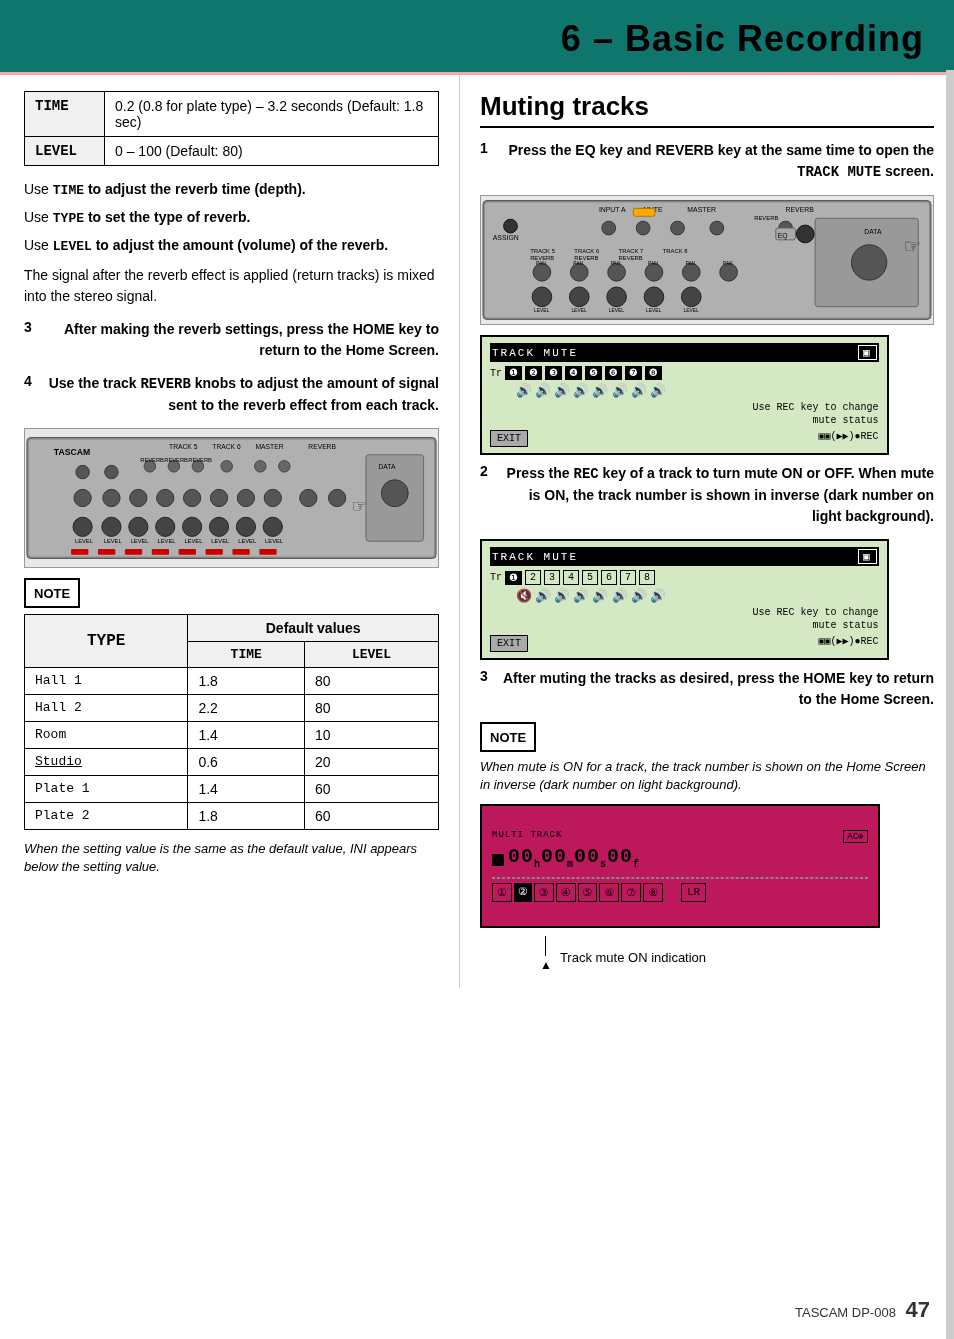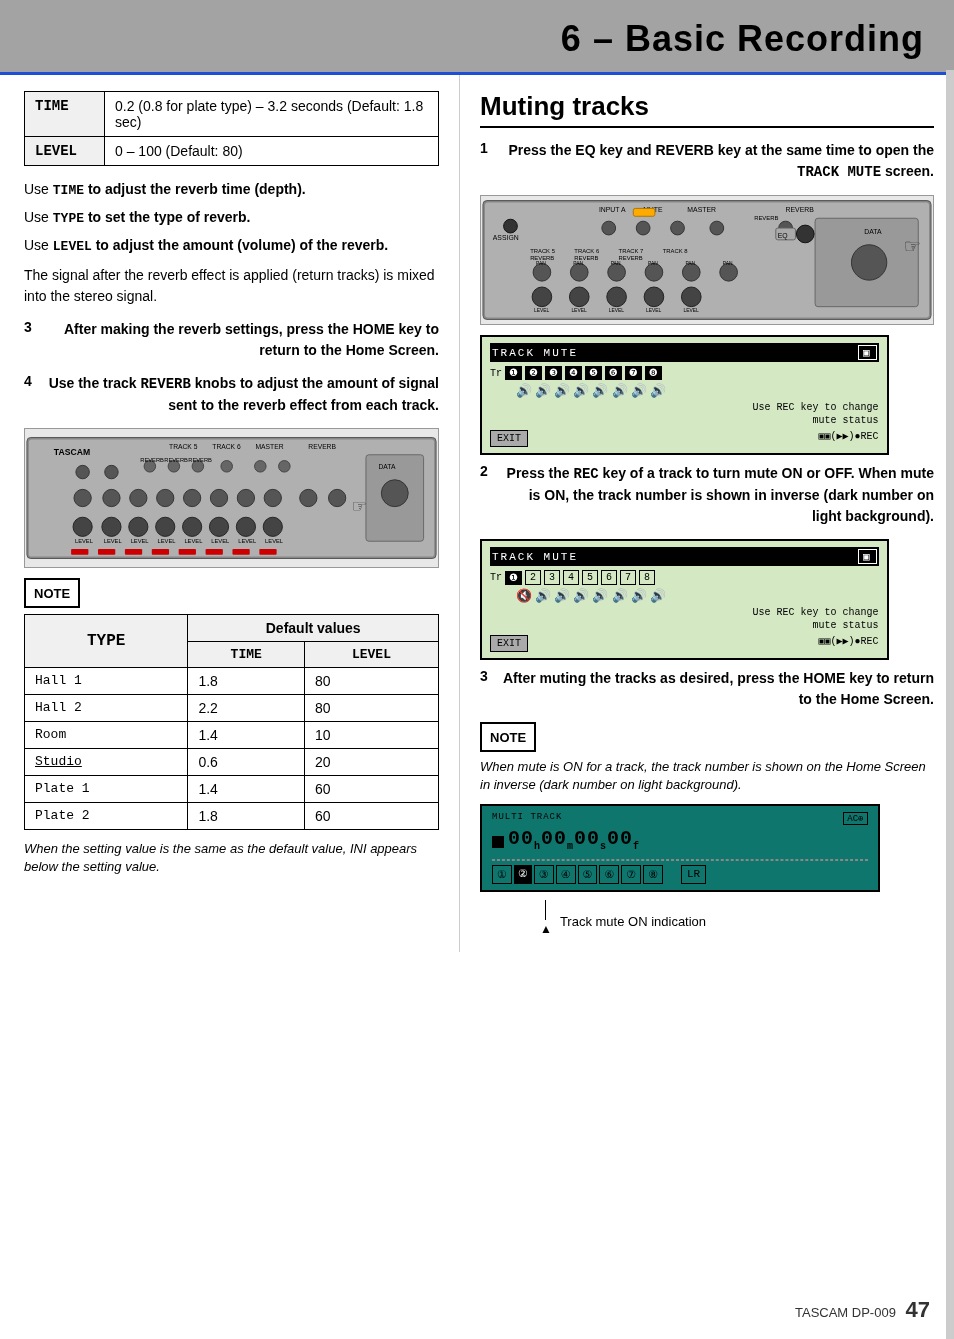--- a/index.html
+++ b/index.html
@@ -7,22 +7,22 @@
       font-family: Arial, sans-serif;
       background: #fff;
       width: 954px;
       min-height: 1339px;
       position: relative;
       overflow-x: hidden;
     }
 
     
     .page-header {
-      background: #a3a3a3;
-      border-bottom: 3px solid #1d4ed8;
+      background: #0f766e;
+      border-bottom: 3px solid #fca5a5;
       padding: 18px 30px 12px 30px;
       text-align: right;
     }
     .page-header h1 {
       font-size: 36px;
       font-weight: bold;
       letter-spacing: 1px;
     }
 
     
@@ -182,24 +182,24 @@
       border: 1px solid #000;
       padding: 2px 6px;
       font-size: 10px;
       background: #aaa;
       display: inline-block;
     }
 
     
     .home-screen {
       border: 2px solid #000;
-      background: #0f766e;
+      background: #be185d;
       font-family: 'Courier New', monospace;
       font-size: 12px;
-      padding: 6px 10px;
+      padding: 24px 10px;
       margin: 8px 0;
       width: 88%;
     }
     .home-screen .hs-top {
       display: flex;
       justify-content: space-between;
       font-size: 10px;
       margin-bottom: 2px;
     }
     .home-screen .hs-time {
@@ -636,15 +636,15 @@
         <div style="font-size:12px;">▲</div>
       </div>
       <span style="font-size:13px;margin-left:8px;margin-top:14px;">Track mute ON indication</span>
     </div>
 
   </div>
 
 </div>
 
 <div class="page-footer">
-  <span>TASCAM  DP-009</span>
+  <span>TASCAM  DP-008</span>
   <span class="page-num">47</span>
 </div>
 
 </body></html>

